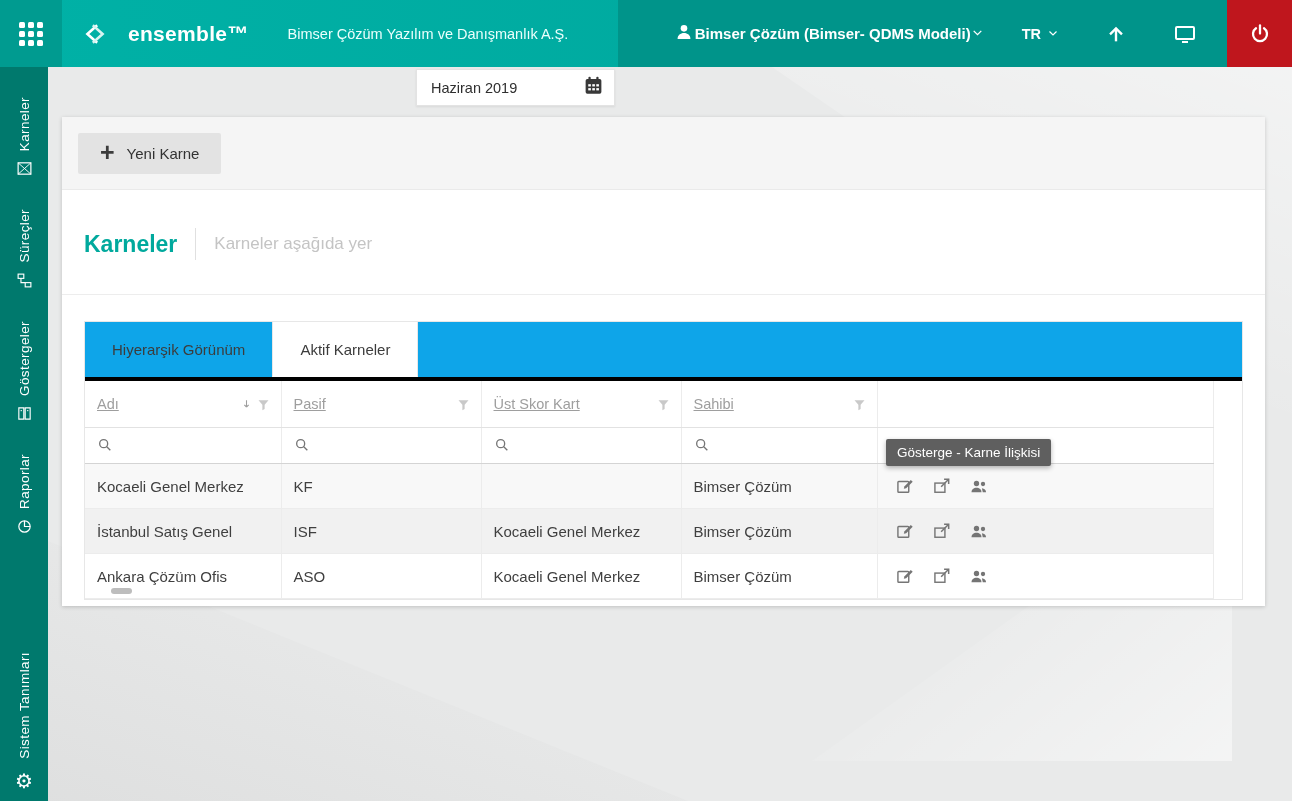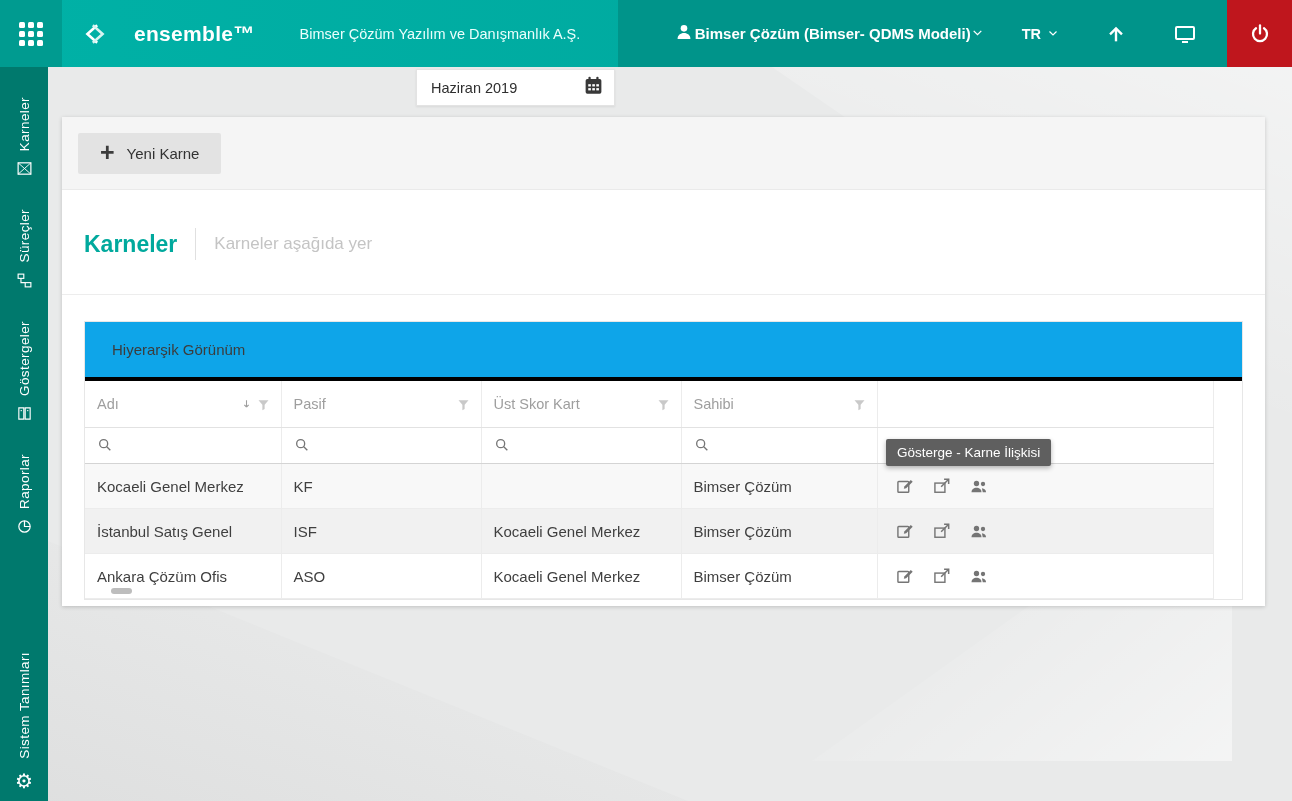--- a/index.html
+++ b/index.html
@@ -23,21 +23,21 @@
     background:linear-gradient(320deg, rgba(255,255,255,.5), rgba(255,255,255,0) 65%);
     clip-path:polygon(100% 100%, 0 100%, 100% 0); }
 
   
   .topbar { position:absolute; top:0; left:0; width:100%; height:67px;
     display:flex; align-items:stretch; z-index:5;
     background:linear-gradient(90deg,#00b1a6,#00a59b); }
   .grid-btn { width:62px; background:#009b90; display:flex; align-items:center; justify-content:center; cursor:pointer; }
   .grid-icon { display:grid; grid-template-columns:repeat(3,6px); grid-template-rows:repeat(3,6px); gap:3px; }
   .grid-icon span { background:#fff; border-radius:1.5px; }
-  .brand { flex:1; display:flex; align-items:center; padding-left:20px; gap:26px; min-width:0; }
+  .brand { flex:1; display:flex; align-items:center; padding-left:20px; gap:20px; min-width:0; }
   .logo-mark { display:inline-flex; }
   .logo-text { color:#fff; font-size:21px; font-weight:bold; letter-spacing:.3px; }
   .company { color:#eafffd; font-size:14.5px; margin-left:19px; white-space:nowrap; }
   .topbar-right { display:flex; align-items:center; background:#00948a; height:100%;
     padding:0 30px 0 55px; }
   .acct { display:flex; align-items:center; cursor:pointer;text-align:right; }
   .acct-label { color:#fff; font-size:15px; font-weight:bold; white-space:nowrap; }
   .lang { display:flex; align-items:center; gap:6px; cursor:pointer; margin-left:38px; }
   .lang-label { color:#fff; font-size:14.5px; font-weight:bold; }
   .hd-icon-btn { margin-left:46px; cursor:pointer; display:flex; align-items:center; }
@@ -77,21 +77,21 @@
   .tabs { display:flex; background:#0ea5e9; border-bottom:4px solid #000000; }
   .tab { padding:0 27px; height:55px; line-height:55px; font-size:15px; color:#3c3c3c; cursor:pointer; white-space:nowrap; }
   .tab.active { background:#fff; margin-bottom:-1px; border-bottom:1px solid #fff;
     border-left:1px solid #e7e7e7; border-right:1px solid #e7e7e7; }
 
   table { width:calc(100% - 28px); border-collapse:collapse; table-layout:fixed; background:#fff; }
   th { padding:15px 10px 15px 12px; font-weight:normal; color:#9e9e9e; font-size:14.5px;
     text-align:left; border-bottom:1px solid #e2e2e2; cursor:pointer; }
   th + th, td + td { border-left:1px solid #ececec; }
   .col-actions { border-right:1px solid #ececec; }
-  .th-inner { display:flex; align-items:center; justify-content:space-between; }
+  .th-inner { display:flex; align-items:center; justify-content:space-between;text-decoration:underline; }
   .th-icons { display:flex; align-items:center; gap:2px; }
   .filter-row td { padding:9px 12px 10px; border-bottom:1px solid #d4d4d4; }
   .filter-cell { display:flex; align-items:center; gap:8px; }
   .filter-input { border:none; outline:none; background:transparent; flex:1; font-family:inherit; font-size:14px; color:#444; min-width:0; }
   .data-row td { padding:12px 12px; font-size:15px; color:#3f3f3f; border-bottom:1px solid #ececec;
     white-space:nowrap; overflow:hidden; text-overflow:ellipsis; }
   .row-1 { background:#f8f8f8; }
   .row-2 { background:#f1f1f1; }
   .row-3 { background:#fff; }
   .action-icons { display:flex; align-items:center; gap:17px; padding-left:5px; }
@@ -250,20 +250,21 @@
   <div class="heading-row">
     <h1 class="page-title">Karneler</h1>
     <span class="vdiv"></span>
     <span class="page-subtitle">Karneler aşağıda yer</span>
   </div>
   <div class="hr"></div>
 
   <div class="panel">
     <div class="tabs">
       <div class="tab">Hiyerarşik Görünüm</div>
+      <div class="tab active">Aktif Karneler</div>
     </div>
 
     <table>
       <colgroup>
           <col style="width:196px">
           <col style="width:200px">
           <col style="width:200px">
           <col style="width:196px">
           <col>
         </colgroup>

